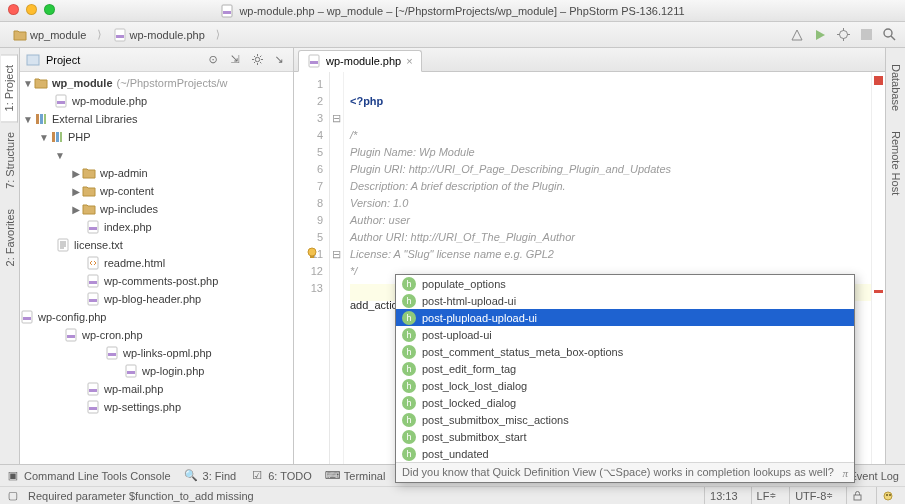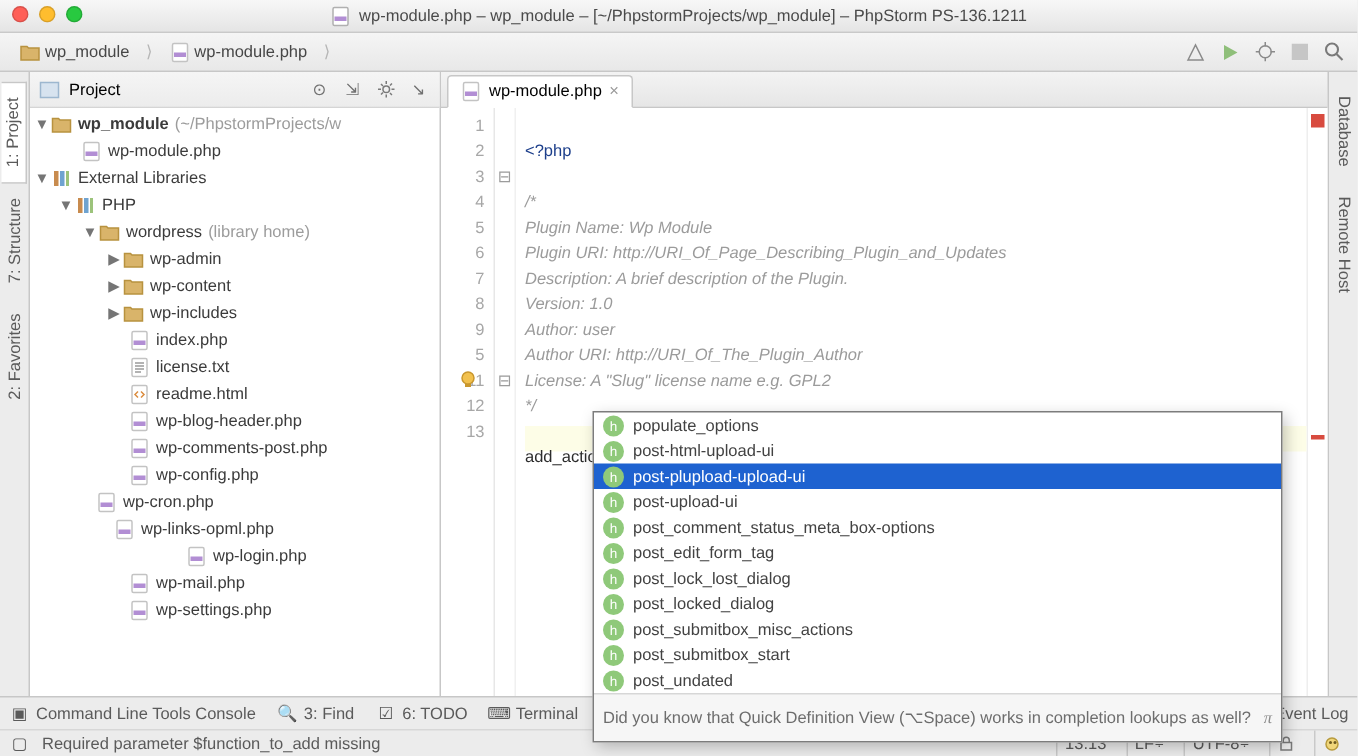--- a/index.html
+++ b/index.html
@@ -34,35 +34,35 @@
 .node .lbl{display:flex;align-items:center;gap:4px}
 .muted{color:#9c9c9c}
 .editor{flex:1;display:flex;flex-direction:column;background:#fff;min-width:0}
 .tabs{height:24px;background:linear-gradient(#f3f3f3,#e6e6e6);border-bottom:1px solid #c7c7c7;display:flex;align-items:flex-end}
 .tab{height:22px;background:#fff;border:1px solid #c7c7c7;border-bottom:1px solid #fff;border-radius:3px 3px 0 0;padding:0 8px;display:flex;align-items:center;gap:5px;margin-left:4px;font-size:11px;position:relative;top:1px}
 .tab .x{color:#9a9a9a;font-size:11px;cursor:pointer}
 .edbody{flex:1;display:flex;position:relative;font-family:Menlo,Consolas,monospace;font-size:12px}
 .gutter{width:36px;background:#fff;border-right:1px solid #e7e7e7;color:#a7a7a7;text-align:right;padding:4px 6px 0 0;line-height:17px}
 .fold{width:14px;background:#fff;border-right:1px solid #f0f0f0;padding-top:4px;line-height:17px;color:#9c9c9c;text-align:center;font-size:10px}
 .code{flex:1;padding:4px 0 0 6px;line-height:17px;position:relative;color:#333}
-.kw{color:#1d3f8b;font-weight:normal}
+.kw{color:#1d3f8b;font-weight:bold}
 .cm{color:#9b9b9b;font-style:italic}
 .fn{color:#2c2c2c}
 .cur-line{background:#fdfde7;position:absolute;left:0;right:0;height:17px;top:208px;z-index:0}
 .code>div{position:relative;z-index:1}
 .caret{display:inline-block;width:1px;height:14px;background:#000;vertical-align:middle}
 .rmargin{width:14px;background:#fff;border-left:1px solid #eee;position:relative}
 .errst{position:absolute;top:4px;right:2px;width:9px;height:9px;background:#d84b3f}
 .errmk{position:absolute;right:2px;width:9px;height:3px;background:#d84b3f}
 .popup{position:absolute;left:395px;top:274px;width:460px;background:#fff;border:1px solid #7c7c7c;box-shadow:2px 3px 10px rgba(0,0,0,.25);font-family:Menlo,Consolas,monospace;font-size:12px;z-index:20}
 .pop-item{display:flex;align-items:center;height:17px;padding:0 6px;gap:6px;color:#424242}
 .pop-item.sel{background:#1e62d0;color:#fff}
 .pop-ic{width:14px;height:14px;border-radius:50%;background:#8fc97a;color:#fff;font-size:9px;display:flex;align-items:center;justify-content:center;font-family:Arial}
 .pop-item.sel .pop-ic{background:#8fc97a}
-.pop-hint{height:32px;border-top:1px solid #d7d7d7;background:#f6f6f6;color:#6d6d6d;font-size:11px;font-family:"Lucida Grande",Arial;display:flex;align-items:center;padding:0 6px}
+.pop-hint{height:20px;border-top:1px solid #d7d7d7;background:#f6f6f6;color:#6d6d6d;font-size:11px;font-family:"Lucida Grande",Arial;display:flex;align-items:center;padding:0 6px}
 .pop-hint .pi{margin-left:auto;font-family:serif;font-style:italic;color:#8a8a8a}
 .btoolbar{height:22px;background:#ececec;border-top:1px solid #c7c7c7;display:flex;align-items:center;padding:0 6px;gap:14px;font-size:11px;color:#5a5a5a}
 .btoolbar .itm{display:flex;align-items:center;gap:4px;cursor:pointer}
 .btoolbar .spacer{flex:1}
 .status{height:18px;background:#ececec;border-top:1px solid #d7d7d7;display:flex;align-items:center;padding:0 6px;font-size:11px;color:#5a5a5a;gap:8px}
 .status .spacer{flex:1}
 .status .cell{padding:0 5px;border-left:1px solid #c9c9c9;height:100%;display:flex;align-items:center}
 .bulb{position:absolute;left:305px;top:246px;width:14px;height:14px;z-index:5}
 .bulb svg{width:14px;height:14px}
 </style>
@@ -215,29 +215,20 @@
                 <rect x="2" y="2" width="3" height="10" fill="#c88b4e"></rect>
                 <rect x="6" y="2" width="3" height="10" fill="#6fa3d0"></rect>
                 <rect x="10" y="2" width="2" height="10" fill="#9cc37b"></rect>
               </svg>
             </span>
             <span>PHP</span>
           </span>
         </div>
       <div class="node" style="padding-left:34px">
           <span class="tw">▼</span>
-          <span class="lbl">
-            <span class="ic ic-folder">
-              <svg viewBox="0 0 14 14">
-                <path d="M1 3h4l1 1h7v8H1z" fill="#d9b46a" stroke="#b8923f"></path>
-              </svg>
-            </span>
-            <span>wordpress</span> 
-            <span class="muted">(library home)</span>
-          </span>
         </div>
       <div id="tree-dirs">
           <div class="node" style="padding-left:50px">
             <span class="tw">▶</span>
             <span class="lbl">
               <span class="ic ic-folder">
                 <svg viewBox="0 0 14 14">
                   <path d="M1 3h4l1 1h7v8H1z" fill="#d9b46a" stroke="#b8923f"></path>
                 </svg>
               </span>
@@ -272,65 +263,65 @@
             <span class="lbl">
               <span class="ic">
                 <svg viewBox="0 0 14 14">
                   <rect x="2" y="1" width="10" height="12" rx="1" fill="#fff" stroke="#c3c3c3"></rect>
                   <rect x="3" y="7" width="8" height="3" fill="#b28ed4"></rect>
                 </svg>
               </span>
               <span>index.php</span>
             </span>
           </div>
+          <div class="node" style="padding-left:36px">
+            <span class="lbl">
+              <span class="ic">
+                <svg viewBox="0 0 14 14">
+                  <rect x="2" y="1" width="10" height="12" rx="1" fill="#fff" stroke="#c3c3c3"></rect>
+                  <path d="M4 4h6M4 6h6M4 8h6M4 10h4" stroke="#9a9a9a"></path>
+                </svg>
+              </span>
+              <span>license.txt</span>
+            </span>
+          </div>
           <div class="node" style="padding-left:66px">
             <span class="lbl">
               <span class="ic">
                 <svg viewBox="0 0 14 14">
                   <rect x="2" y="1" width="10" height="12" rx="1" fill="#fff" stroke="#c3c3c3"></rect>
-                  <path d="M4 4h6M4 6h6M4 8h6M4 10h4" stroke="#9a9a9a"></path>
-                </svg>
-              </span>
-              <span>license.txt</span>
+                  <path d="M6 5l-2 2 2 2M8 5l2 2-2 2" stroke="#db8c3f" fill="none"></path>
+                </svg>
+              </span>
+              <span>readme.html</span>
             </span>
           </div>
           <div class="node" style="padding-left:66px">
             <span class="lbl">
               <span class="ic">
                 <svg viewBox="0 0 14 14">
                   <rect x="2" y="1" width="10" height="12" rx="1" fill="#fff" stroke="#c3c3c3"></rect>
-                  <path d="M6 5l-2 2 2 2M8 5l2 2-2 2" stroke="#db8c3f" fill="none"></path>
-                </svg>
-              </span>
-              <span>readme.html</span>
+                  <rect x="3" y="7" width="8" height="3" fill="#b28ed4"></rect>
+                </svg>
+              </span>
+              <span>wp-comments-post.php</span>
             </span>
           </div>
           <div class="node" style="padding-left:66px">
             <span class="lbl">
               <span class="ic">
                 <svg viewBox="0 0 14 14">
                   <rect x="2" y="1" width="10" height="12" rx="1" fill="#fff" stroke="#c3c3c3"></rect>
                   <rect x="3" y="7" width="8" height="3" fill="#b28ed4"></rect>
                 </svg>
               </span>
               <span>wp-blog-header.php</span>
             </span>
           </div>
-          <div class="node" style="padding-left:66px">
-            <span class="lbl">
-              <span class="ic">
-                <svg viewBox="0 0 14 14">
-                  <rect x="2" y="1" width="10" height="12" rx="1" fill="#fff" stroke="#c3c3c3"></rect>
-                  <rect x="3" y="7" width="8" height="3" fill="#b28ed4"></rect>
-                </svg>
-              </span>
-              <span>wp-comments-post.php</span>
-            </span>
-          </div>
-          <div class="node" style="padding-left:66px">
+          <div class="node" style="">
             <span class="lbl">
               <span class="ic">
                 <svg viewBox="0 0 14 14">
                   <rect x="2" y="1" width="10" height="12" rx="1" fill="#fff" stroke="#c3c3c3"></rect>
                   <rect x="3" y="7" width="8" height="3" fill="#b28ed4"></rect>
                 </svg>
               </span>
               <span>wp-config.php</span>
             </span>
           </div>
@@ -338,21 +329,21 @@
             <span class="lbl">
               <span class="ic">
                 <svg viewBox="0 0 14 14">
                   <rect x="2" y="1" width="10" height="12" rx="1" fill="#fff" stroke="#c3c3c3"></rect>
                   <rect x="3" y="7" width="8" height="3" fill="#b28ed4"></rect>
                 </svg>
               </span>
               <span>wp-cron.php</span>
             </span>
           </div>
-          <div class="node" style="padding-left:56px">
+          <div class="node" style="padding-left:85px">
             <span class="lbl">
               <span class="ic">
                 <svg viewBox="0 0 14 14">
                   <rect x="2" y="1" width="10" height="12" rx="1" fill="#fff" stroke="#c3c3c3"></rect>
                   <rect x="3" y="7" width="8" height="3" fill="#b28ed4"></rect>
                 </svg>
               </span>
               <span>wp-links-opml.php</span>
             </span>
           </div>

